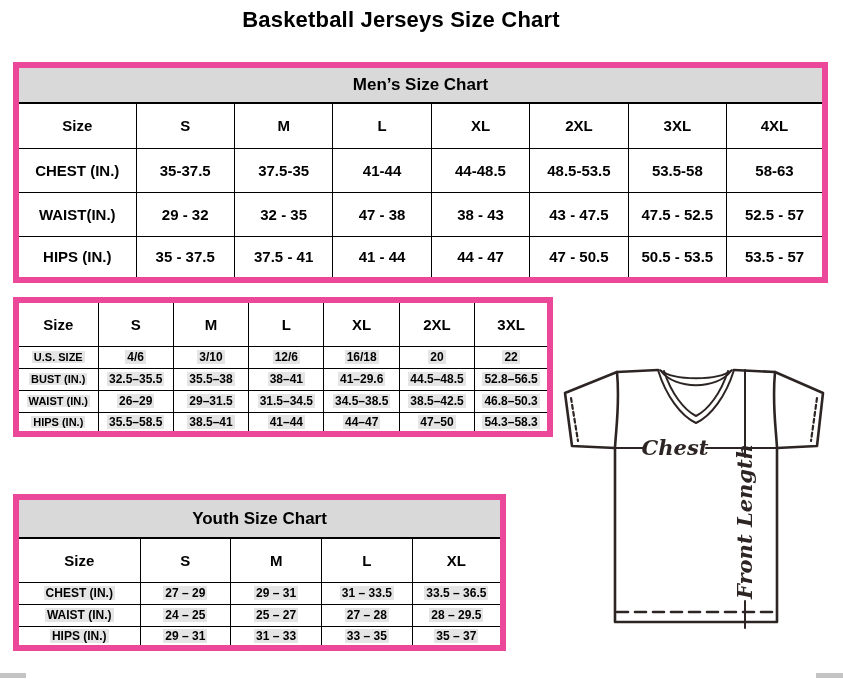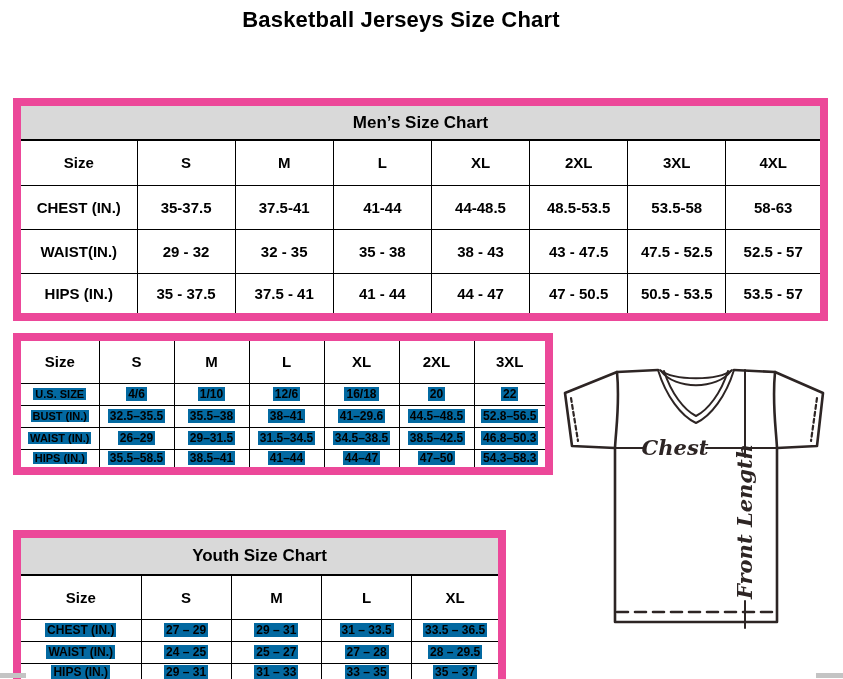--- a/index.html
+++ b/index.html
@@ -1,20 +1,20 @@
 <!DOCTYPE html>
 <html><head>
 <meta charset="utf-8">
 <style>
   *{margin:0;padding:0;box-sizing:border-box;}
   html,body{background:#ffffff;}
   .page{position:relative;width:843px;height:679px;background:#fff;font-family:"Liberation Sans",sans-serif;color:#000;overflow:hidden;}
   .title{position:absolute;top:7px;left:0;width:802px;text-align:center;font-size:22px;font-weight:bold;letter-spacing:.2px;}
 
-  table.chart{position:absolute;border-collapse:collapse;table-layout:fixed;border:8px solid #ec4899;font-weight:bold;background:#fff;margin-top:36px;}
+  table.chart{position:absolute;border-collapse:collapse;table-layout:fixed;border:6px solid #ec4899;font-weight:bold;background:#fff;}
   .chart th,.chart td{border:1px solid #000;text-align:center;vertical-align:middle;white-space:nowrap;padding:0;}
   .chart .tbl-title{background:#d9d9d9;font-size:17px;border-bottom:2px solid #000;}
 
   .mens{left:13px;top:62px;width:815px;}
   .mens tr.title-row{height:38px;}
   .mens tr.cols{height:45px;font-size:15px;}
   .mens tbody tr{height:44px;font-size:15px;}
   .mens col.c0{width:120px;}
 
   .womens{left:13px;top:297px;width:540px;}
@@ -23,21 +23,21 @@
   .womens tbody tr{height:22px;font-size:12px;}
   .womens tbody th.row-label{font-size:11px;}
   .womens col.c0{width:82px;}
 
   .youth{left:13px;top:494px;width:493px;}
   .youth tr.title-row{height:41px;padding-left:29px;}
   .youth tr.cols{height:44px;font-size:15px;}
   .youth tbody tr{height:22px;font-size:12px;}
   .youth col.c0{width:124px;}
 
-  .hl tbody span{background:#0369a1;padding:0 2px;}
+  .hl tbody span{background:#e5e5e5;padding:0 2px;}
 
   .jersey{position:absolute;left:556px;top:360px;width:282px;height:282px;}
   .jersey path{fill:none;stroke:#2d2524;stroke-width:2.6;stroke-linecap:round;stroke-linejoin:round;}
   .jersey .thin{stroke-width:2;}
   .jersey .dashes{stroke-dasharray:4 3;stroke-width:2.2;}
   .jersey .hem{stroke-dasharray:11 7;stroke-width:2.6;}
   .jersey text{fill:#2d2524;stroke:none;font-family:"DejaVu Serif",serif;font-style:italic;font-weight:bold;font-size:21px;}
 
   .scroll-thumb{position:absolute;height:5px;background:#c4c4c4;}
   .scroll-thumb.left{left:0;top:673px;width:26px;}
@@ -73,32 +73,32 @@
           <th>XL</th>
           <th>2XL</th>
           <th>3XL</th>
           <th>4XL</th>
         </tr>
     </thead>
     <tbody>
         <tr>
           <th class="row-label"><span>CHEST (IN.)</span></th>
           <td><span>35-37.5</span></td>
-          <td><span>37.5-41</span></td>
+          <td><span>37.5-35</span></td>
           <td><span>41-44</span></td>
           <td><span>44-48.5</span></td>
           <td><span>48.5-53.5</span></td>
           <td><span>53.5-58</span></td>
           <td><span>58-63</span></td>
         </tr>
         <tr>
           <th class="row-label"><span>WAIST(IN.)</span></th>
           <td><span>29 - 32</span></td>
           <td><span>32 - 35</span></td>
-          <td><span>35 - 38</span></td>
+          <td><span>47 - 38</span></td>
           <td><span>38 - 43</span></td>
           <td><span>43 - 47.5</span></td>
           <td><span>47.5 - 52.5</span></td>
           <td><span>52.5 - 57</span></td>
         </tr>
         <tr>
           <th class="row-label"><span>HIPS (IN.)</span></th>
           <td><span>35 - 37.5</span></td>
           <td><span>37.5 - 41</span></td>
           <td><span>41 - 44</span></td>
@@ -128,21 +128,21 @@
           <th>L</th>
           <th>XL</th>
           <th>2XL</th>
           <th>3XL</th>
         </tr>
     </thead>
     <tbody>
         <tr>
           <th class="row-label"><span>U.S. SIZE</span></th>
           <td><span>4/6</span></td>
-          <td><span>1/10</span></td>
+          <td><span>3/10</span></td>
           <td><span>12/6</span></td>
           <td><span>16/18</span></td>
           <td><span>20</span></td>
           <td><span>22</span></td>
         </tr>
         <tr>
           <th class="row-label"><span>BUST (IN.)</span></th>
           <td><span>32.5–35.5</span></td>
           <td><span>35.5–38</span></td>
           <td><span>38–41</span></td>

